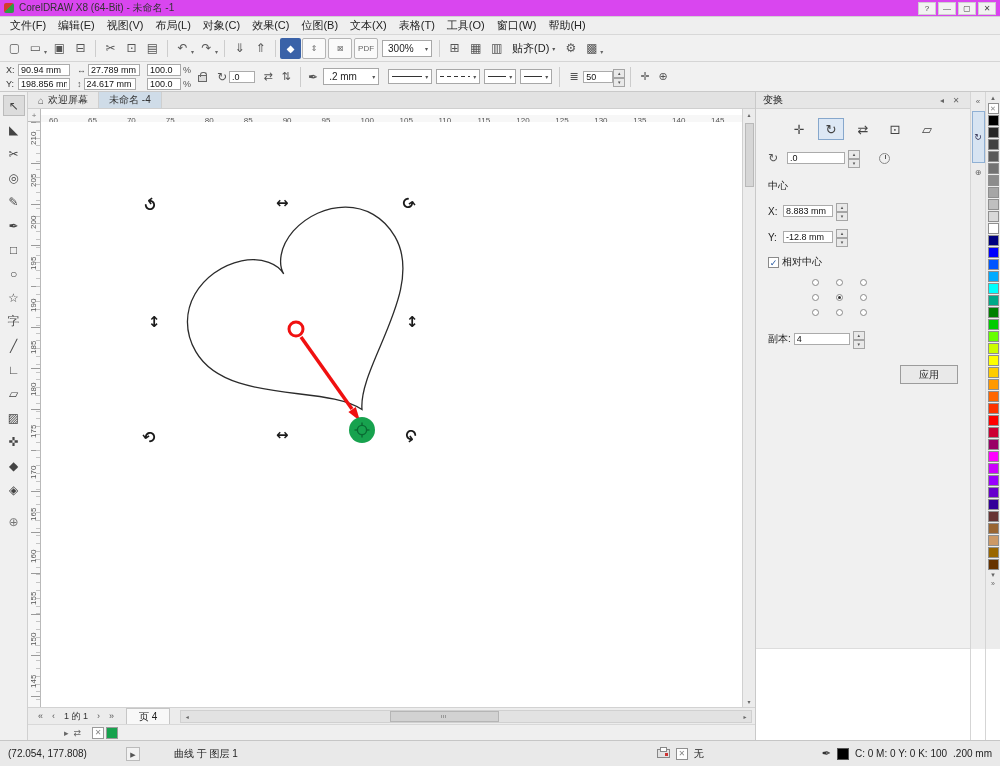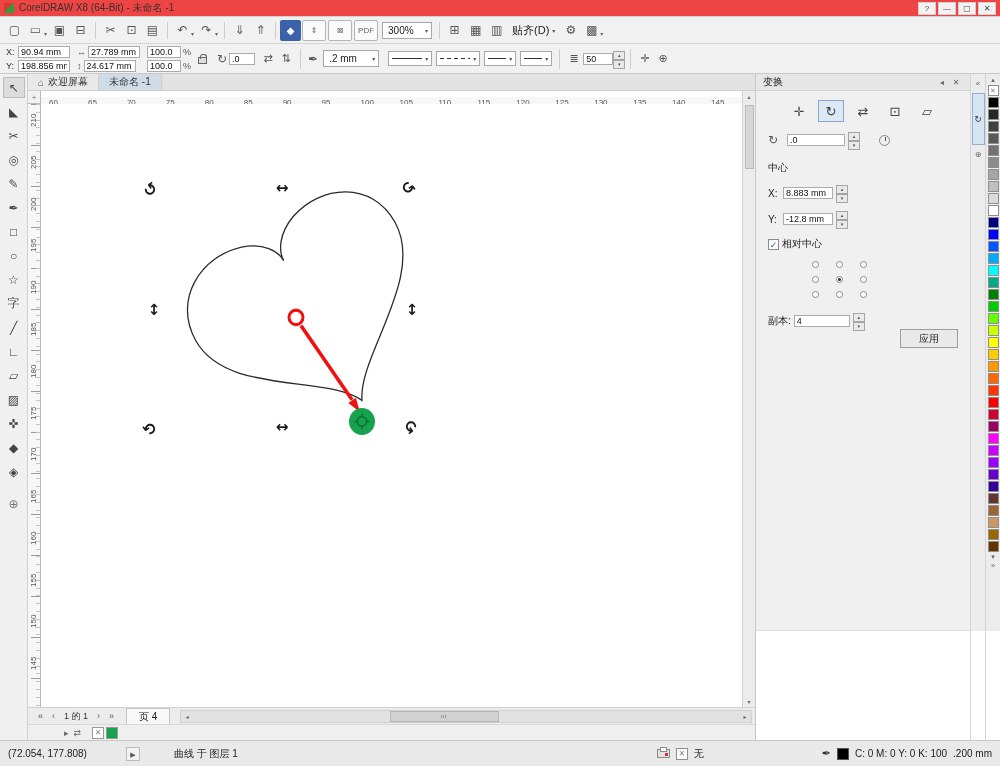--- a/index.html
+++ b/index.html
@@ -1,21 +1,21 @@
 <!DOCTYPE html>
 <html><head>
 <meta charset="utf-8">
 <style>
   * { box-sizing: border-box; margin: 0; padding: 0; }
   html,body { width:1000px; height:766px; overflow:hidden;
     font-family:"Liberation Sans","DejaVu Sans",sans-serif; font-size:11px; color:#222; background:#ebebeb; }
   .app { width:1000px; height:766px; display:flex; flex-direction:column; }
 
   
-  .titlebar { height:17px; display:flex; align-items:center; background:#ef4444;
+  .titlebar { height:17px; display:flex; align-items:center; background:#d946ef;
     border-bottom:1px solid #d2d2d2; padding:0 4px; font-size:10px; color:#333; }
   .app-icon { width:10px; height:10px; margin-right:5px;
     background:linear-gradient(135deg,#d33b2e 50%,#2e9e44 50%); border-radius:2px; }
   .tb-title { flex:1; }
   .win-btn { width:18px; height:13px; display:flex; align-items:center; justify-content:center;
     font-size:8px; color:#444; margin-left:2px; border:1px solid #d0d0d0; background:#f2f2f2; }
 
   
   .menubar { height:18px; display:flex; align-items:center; background:#efefef;
     border-bottom:1px solid #d8d8d8; padding-left:4px; font-size:11px; }
@@ -148,21 +148,21 @@
   .dk-dial::after { content:""; position:absolute; left:50%; top:1px; width:1px; height:4px; background:#555; }
   .dk-label { margin-top:13px; font-size:10px; color:#222; }
   .dk-axis { width:12px; font-size:10px; }
   .cb { width:11px; height:11px; border:1px solid #8a8a8a; background:#fff; font-size:9px;
     line-height:10px; text-align:center; color:#2457a0; }
   .dk-grid { margin:10px 0 0 44px; display:grid; grid-template-columns:repeat(3,14px);
     grid-auto-rows:12px; gap:3px 10px; }
   .radio { width:7px; height:7px; border:1px solid #8a8a8a; border-radius:50%; background:#fff; position:relative; }
   .radio.checked::after { content:""; position:absolute; left:1px; top:1px; width:3px; height:3px;
     border-radius:50%; background:#333; }
-  .dk-apply-row { display:flex; justify-content:flex-end; }
+  .dk-apply-row { display:flex; justify-content:flex-end; margin-top:18px; }
   .apply { width:58px; height:19px; background:#e9e9e9; border:1px solid #9c9c9c; font-size:10px;
     font-family:inherit; color:#222; }
 
   .docker-strip { width:15px; background:#fff; border-left:1px solid #d5d5d5; flex:none; }
   .strip-gray { height:557px; width:100%; background:#ececec; display:flex; flex-direction:column;
     align-items:center; padding-top:5px; gap:5px; }
   .strip-btn { font-size:8px; color:#666; }
   .strip-tab { width:13px; height:52px; background:#d7e4f2; border:1px solid #8fb0d4; display:flex;
     align-items:center; justify-content:center; font-size:9px; color:#335; }
 
@@ -200,20 +200,34 @@
     <span class="app-icon"></span>
     <span class="tb-title">CorelDRAW X8 (64-Bit) - 未命名 -1</span>
     <span class="win-controls" style="display:flex">
         <span class="win-btn">?</span>
         <span class="win-btn">—</span>
         <span class="win-btn">▢</span>
         <span class="win-btn">✕</span>
       </span>
   </div>
 
+  <div class="menubar">
+      <span class="menu-item">文件(F)</span>
+      <span class="menu-item">编辑(E)</span>
+      <span class="menu-item">视图(V)</span>
+      <span class="menu-item">布局(L)</span>
+      <span class="menu-item">对象(C)</span>
+      <span class="menu-item">效果(C)</span>
+      <span class="menu-item">位图(B)</span>
+      <span class="menu-item">文本(X)</span>
+      <span class="menu-item">表格(T)</span>
+      <span class="menu-item">工具(O)</span>
+      <span class="menu-item">窗口(W)</span>
+      <span class="menu-item">帮助(H)</span>
+    </div>
 
   <div class="std-toolbar">
       <div class="tb-btn">▢</div>
       <div class="tb-btn">▭</div>
       <span class="tb-drop">▾</span>
       <div class="tb-btn">▣</div>
       <div class="tb-btn">⊟</div>
       <span class="tb-sep"></span>
       <div class="tb-btn">✂</div>
       <div class="tb-btn">⊡</div>
@@ -345,21 +359,21 @@
         <div class="tool-btn more">⊕</div>
       </div>
 
     <div class="center">
       <div class="tabbar">
         <div class="tab">
           <span class="home-ic">⌂</span>
           <span>欢迎屏幕</span>
         </div>
         <div class="tab active">
-          <span>未命名 -1</span>
+          <span>未命名 -4</span>
         </div>
       </div>
 
       <div class="canvas-area">
         <div class="ruler-corner">+</div>
         <div class="h-ruler">
             <span class="hr-num" style="left: 8px;">60</span>
             <span class="hr-num" style="left: 46.9444px;">65</span>
             <span class="hr-num" style="left: 85.8889px; text-align: right;">70</span>
             <span class="hr-num" style="left: 124.833px;">75</span>

